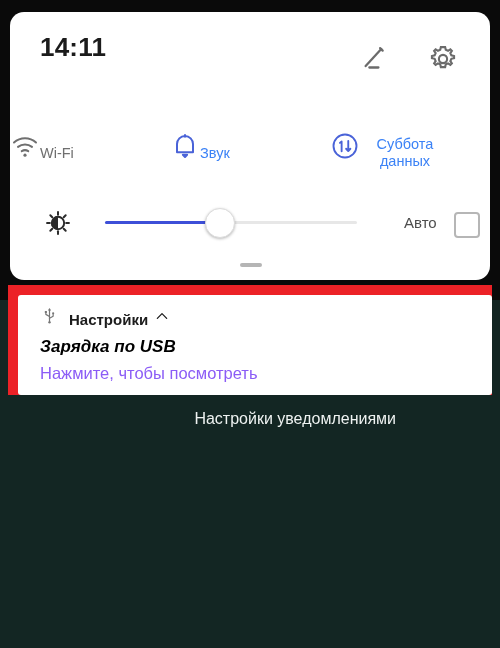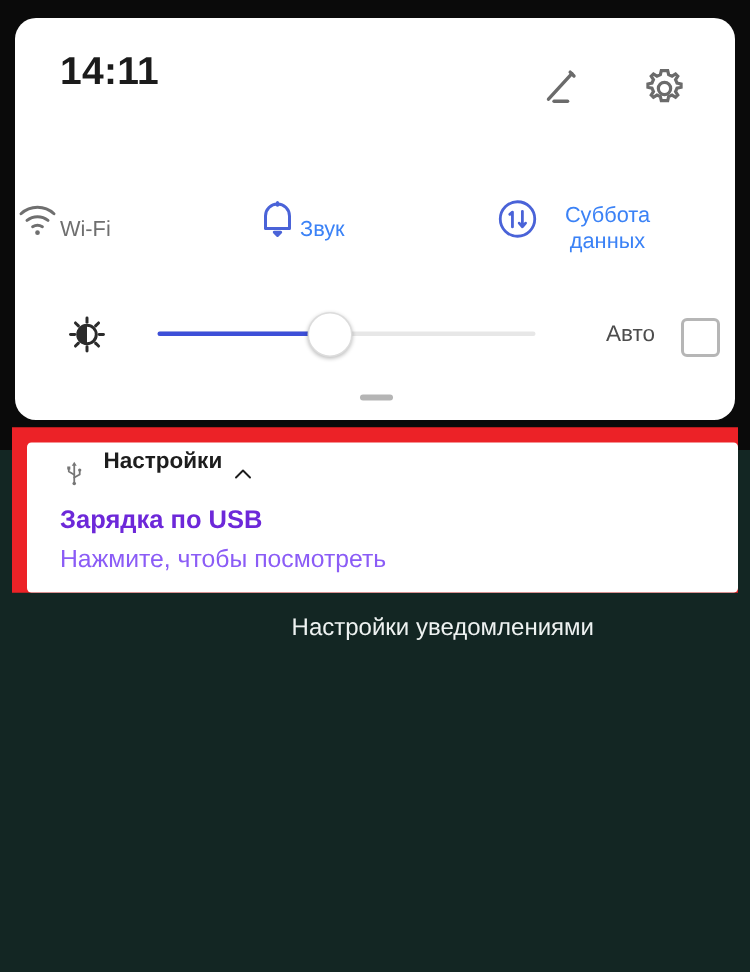--- a/index.html
+++ b/index.html
@@ -215,40 +215,41 @@
   #notif-usb-icon {
     position: absolute;
     left: 22px;
     top: 11px;
     width: 19px;
     height: 19px;
   }
   #notif-app-name {
     position: absolute;
     left: 51px;
-    top: 4px;
+    top: 16px;
     font-size: 15px;
     font-weight: bold;
     color: #1d1d1d;
   }
   #notif-chevron {
     position: absolute;
     left: 137px;
     top: 14px;
     width: 14px;
     height: 14px;
     cursor: pointer;
   }
   #notif-title {
     position: absolute;
     left: 22px;
     top: 42px;
     font-size: 17px;
     font-weight: bold;
-    color: #6d28d9;
+    color: #000000;
+    font-style: italic;
   }
   #notif-subtitle {
     position: absolute;
     left: 22px;
     top: 69px;
     font-size: 16.5px;
     color: #8b5cf6;
   }
 
   

